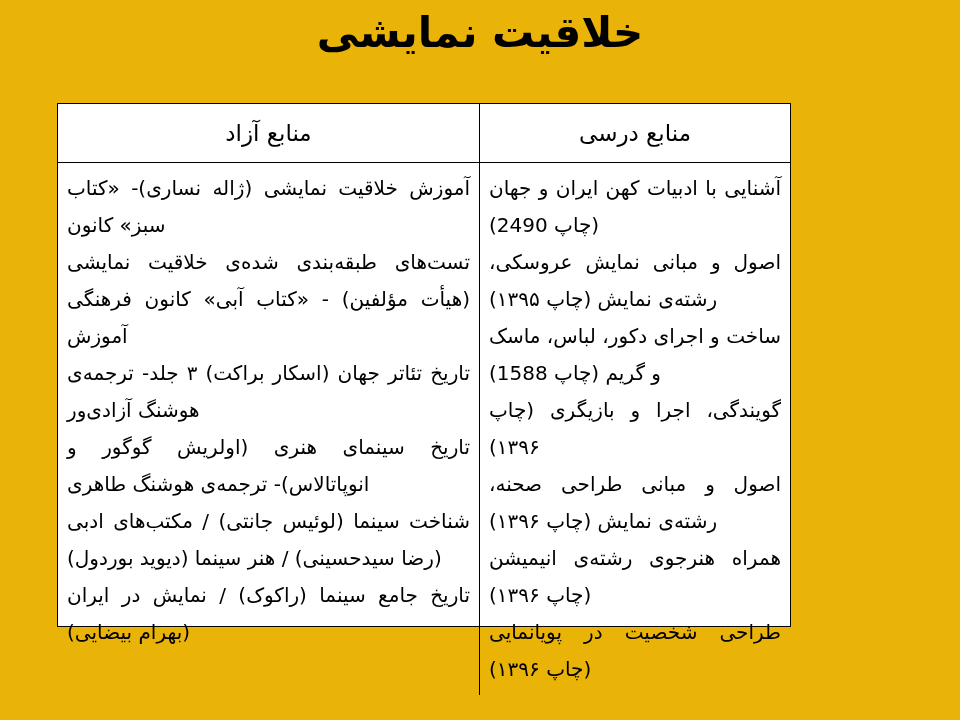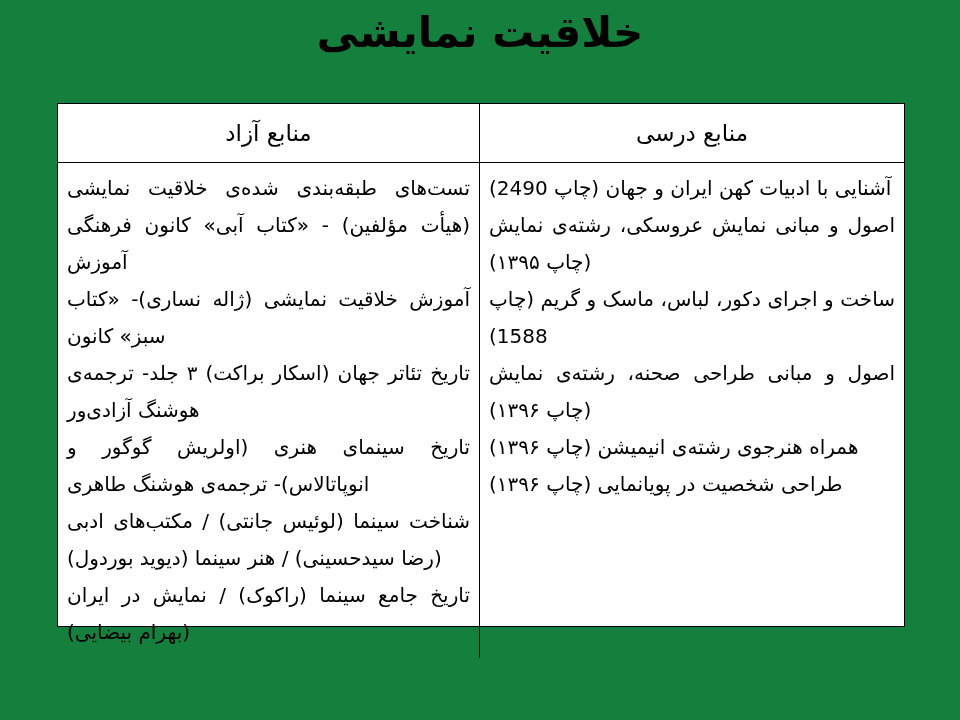--- a/index.html
+++ b/index.html
@@ -5,41 +5,41 @@
   html, body {
     margin: 0;
     padding: 0;
     background: #ffffff;
     font-family: "DejaVu Sans", sans-serif;
   }
   .slide {
     position: relative;
     width: 960px;
     height: 720px;
-    background: #15803d;
+    background: #eab308;
     overflow: hidden;
   }
   .slide-title {
     position: absolute;
     top: 6px;
     left: 0;
     width: 960px;
     margin: 0;
     text-align: center;
     direction: rtl;
     font-size: 42px;
     font-weight: bold;
     color: #000000;
     line-height: 1.3;
   }
   .res-table {
     position: absolute;
     left: 57px;
     top: 103px;
-    width: 848px;
+    width: 734px;
     height: 524px;
     border: 1px solid #000000;
     display: flex;
     flex-direction: column;
     box-sizing: border-box;
     background: #ffffff;
   }
   .header-row {
     height: 58px;
     min-height: 58px;
@@ -95,32 +95,33 @@
   <div class="res-table">
 
     <div class="header-row">
       <div class="header-cell col-left">منابع آزاد</div>
       <div class="header-cell col-right">منابع درسی</div>
     </div>
 
     <div class="body-row">
 
       <div class="body-cell col-left">
+        <p>آموزش خلاقیت نمایشی (ژاله نساری)- «کتاب سبز» کانون</p>
         <p>تست‌های طبقه‌بندی شده‌ی خلاقیت نمایشی (هیأت مؤلفین) - «کتاب آبی» کانون فرهنگی آموزش</p>
-        <p>آموزش خلاقیت نمایشی (ژاله نساری)- «کتاب سبز» کانون</p>
         <p>تاریخ تئاتر جهان (اسکار براکت) ۳ جلد- ترجمه‌ی هوشنگ آزادی‌ور</p>
         <p>تاریخ سینمای هنری (اولریش گوگور و انوپاتالاس)- ترجمه‌ی هوشنگ طاهری</p>
         <p>شناخت سینما (لوئیس جانتی) / مکتب‌های ادبی (رضا سیدحسینی) / هنر سینما (دیوید بوردول)</p>
         <p>تاریخ جامع سینما (راکوک) / نمایش در ایران (بهرام بیضایی)</p>
       </div>
 
       <div class="body-cell col-right">
         <p>آشنایی با ادبیات کهن ایران و جهان (چاپ 2490)</p>
         <p>اصول و مبانی نمایش عروسکی، رشته‌ی نمایش (چاپ ۱۳۹۵)</p>
         <p>ساخت و اجرای دکور، لباس، ماسک و گریم (چاپ 1588)</p>
+        <p>گویندگی، اجرا و بازیگری (چاپ ۱۳۹۶)</p>
         <p>اصول و مبانی طراحی صحنه، رشته‌ی نمایش (چاپ ۱۳۹۶)</p>
         <p>همراه هنرجوی رشته‌ی انیمیشن (چاپ ۱۳۹۶)</p>
         <p>طراحی شخصیت در پویانمایی (چاپ ۱۳۹۶)</p>
       </div>
 
     </div>
   </div>
 </div>
 
 </body></html>

